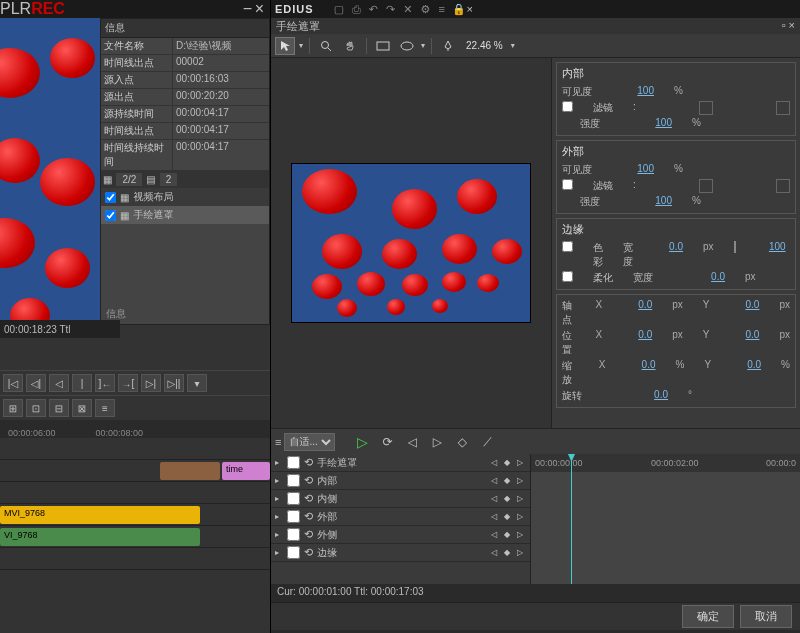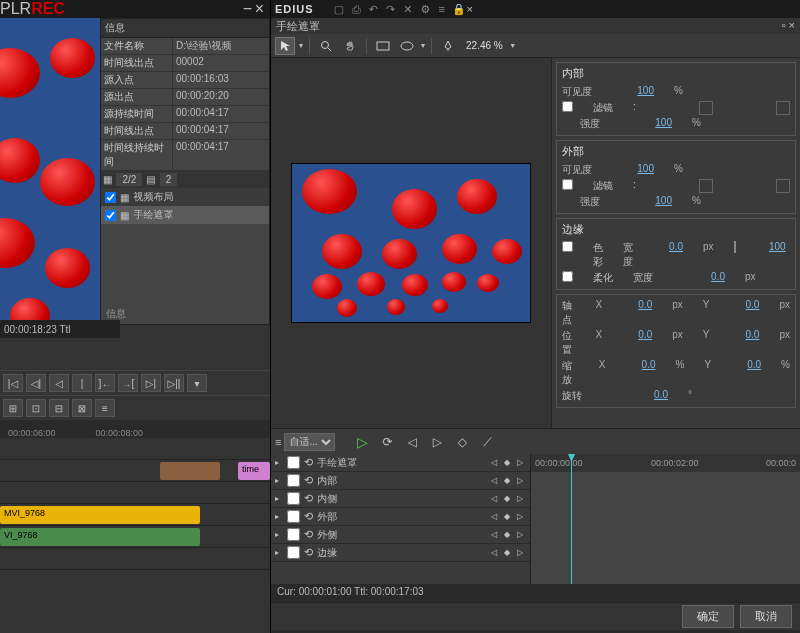--- a/index.html
+++ b/index.html
@@ -195,21 +195,21 @@
       <div class="tbtn">≡</div>
     </div>
     <div class="ruler-left">
       <span>00:00:06:00</span>
       <span>00:00:08:00</span>
     </div>
     <div class="tracks-left">
       <div class="track"></div>
       <div class="track">
           <div class="clip thumb" style="left:160px;width:60px"></div>
-          <div class="clip pink" style="left:238px;width:32px">time</div>
+          <div class="clip pink" style="left:222px;width:48px">time</div>
         </div>
       <div class="track"></div>
       <div class="track">
           <div class="clip green" style="left:0;width:200px">MVI_9768</div>
         </div>
       <div class="track">
           <div class="clip green" style="left:0;width:200px;background:#4a8a4a">VI_9768</div>
         </div>
       <div class="track"></div>
     </div>

